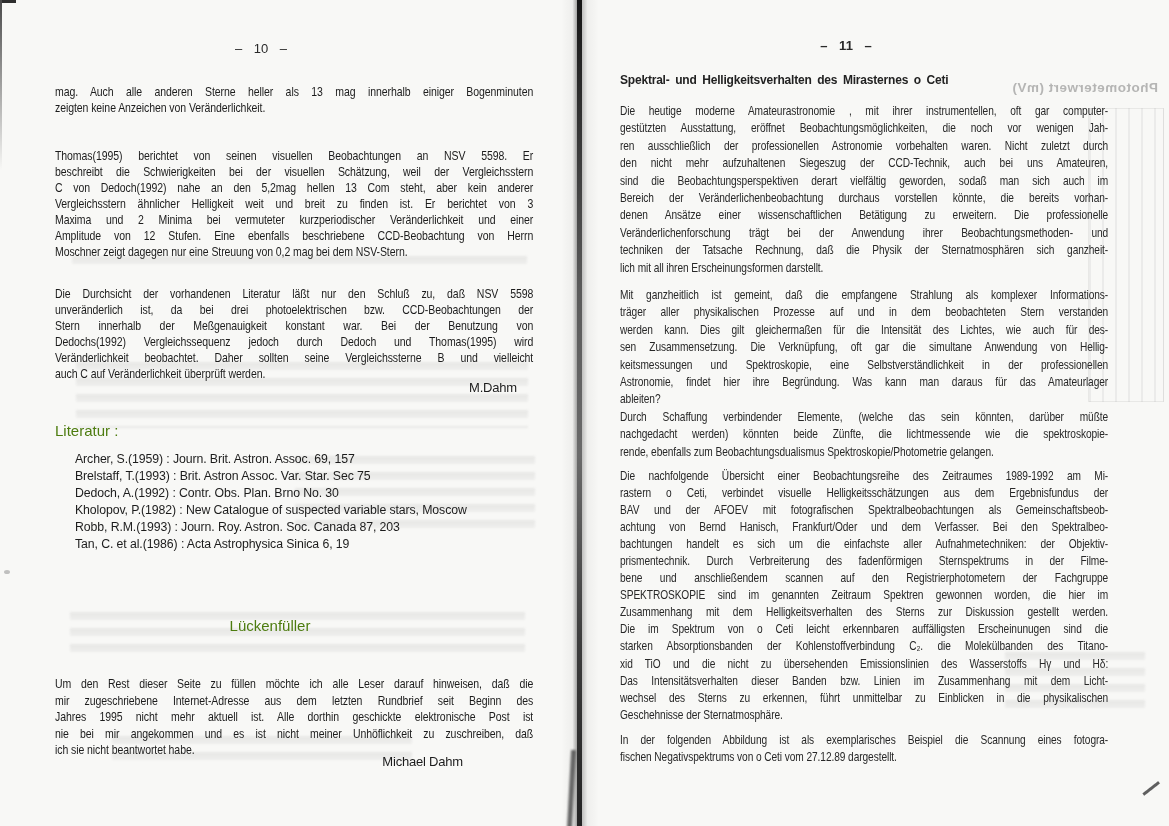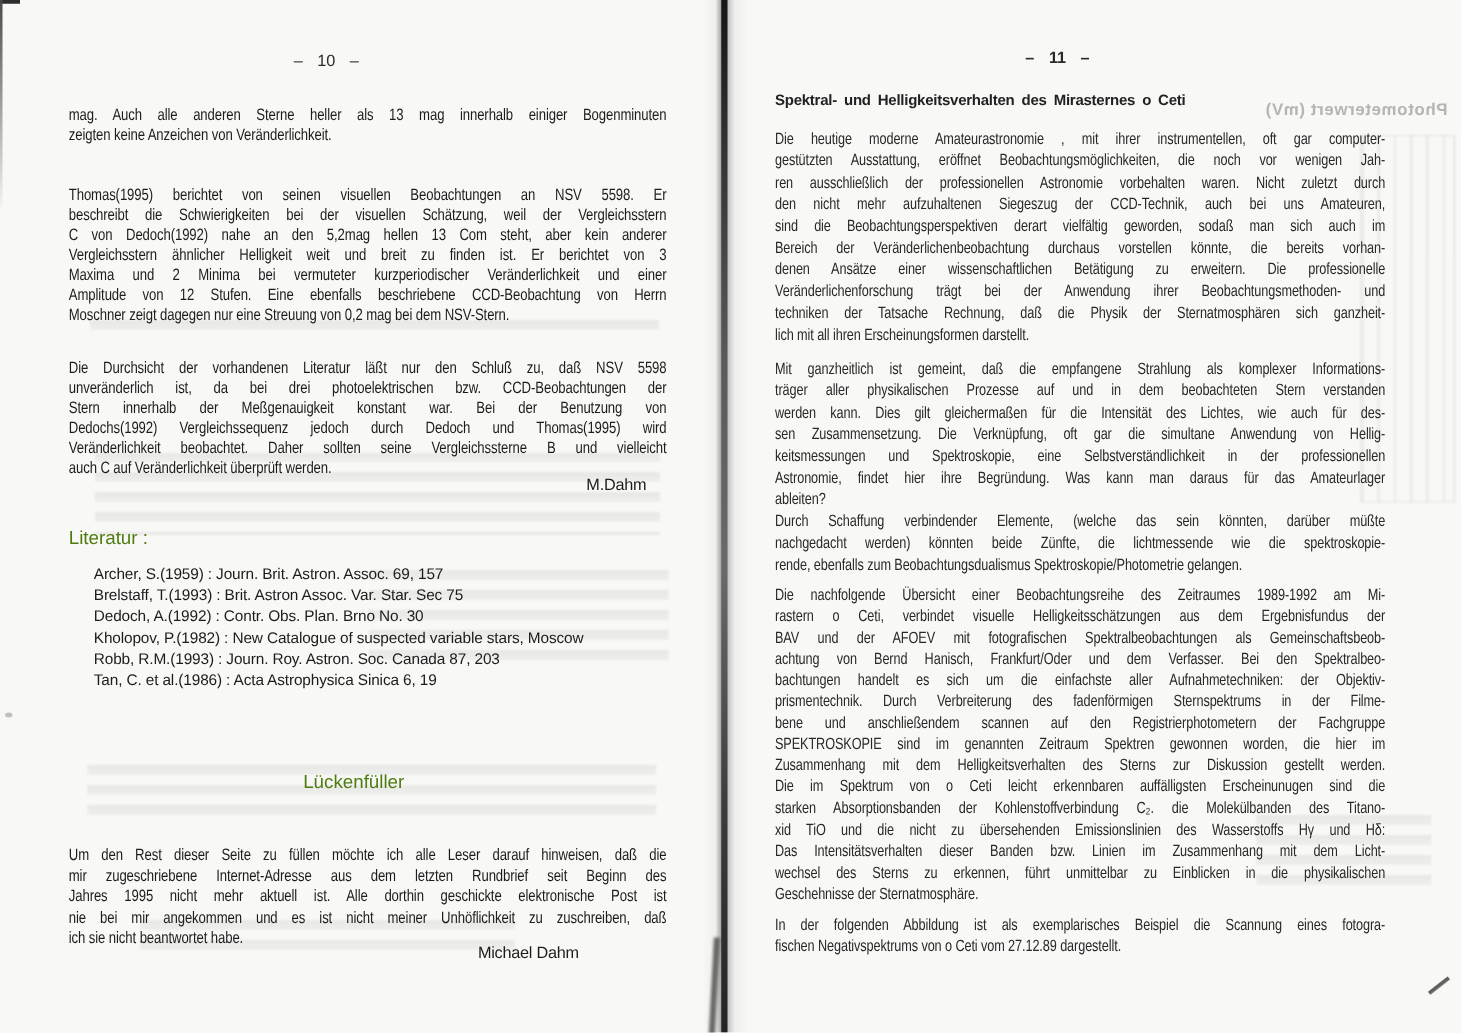--- a/index.html
+++ b/index.html
@@ -131,21 +131,21 @@
 
 <div class="tblock refs" style="left:55px; top:452px;margin-left:20px;">
     <div class="ln">Archer, S.(1959) : Journ. Brit. Astron. Assoc. 69, 157</div>
     <div class="ln">Brelstaff, T.(1993) : Brit. Astron Assoc. Var. Star. Sec 75</div>
     <div class="ln">Dedoch, A.(1992) : Contr. Obs. Plan. Brno No. 30</div>
     <div class="ln">Kholopov, P.(1982) : New Catalogue of suspected variable stars, Moscow</div>
     <div class="ln">Robb, R.M.(1993) : Journ. Roy. Astron. Soc. Canada 87, 203</div>
     <div class="ln">Tan, C. et al.(1986) : Acta Astrophysica Sinica 6, 19</div>
   </div>
 
-<div class="abs subhead center" style="left:55px; top:617px; width:456px;">Lückenfüller</div>
+<div class="abs subhead center" style="left:42px; top:617px; width:456px;">Lückenfüller</div>
 
 <div class="tblock lbody pD justify" style="left:55px; top:664px;">
     <div class="ln">Um den Rest dieser Seite zu füllen möchte ich alle Leser darauf hinweisen, daß die</div>
     <div class="ln">mir zugeschriebene Internet-Adresse aus dem letzten Rundbrief seit Beginn des</div>
     <div class="ln">Jahres 1995 nicht mehr aktuell ist. Alle dorthin geschickte elektronische Post ist</div>
     <div class="ln">nie bei mir angekommen und es ist nicht meiner Unhöflichkeit zu zuschreiben, daß</div>
     <div class="ln">ich sie nicht beantwortet habe.</div>
   </div>
 
 <div class="abs sigline" style="left:55px; top:754px; width:408px;">Michael Dahm</div>

